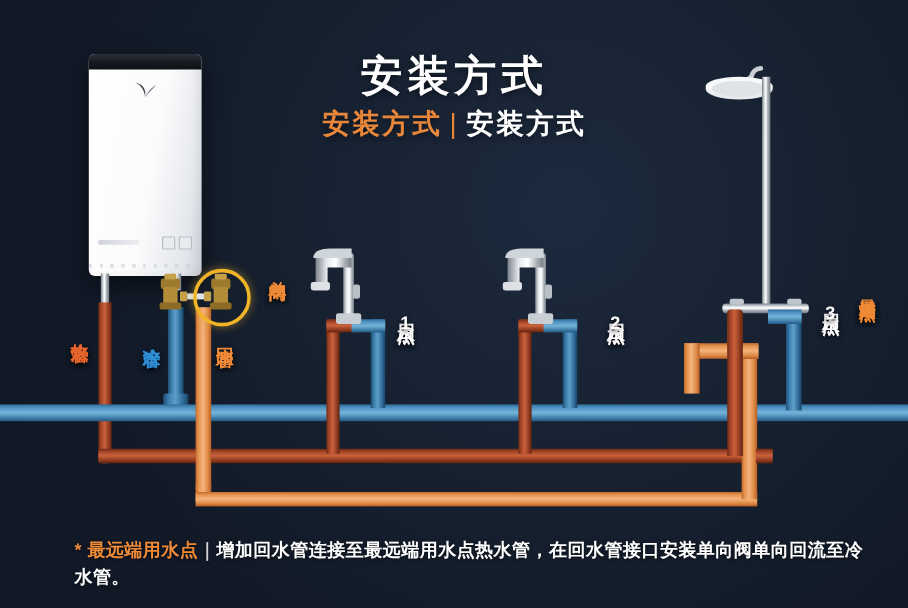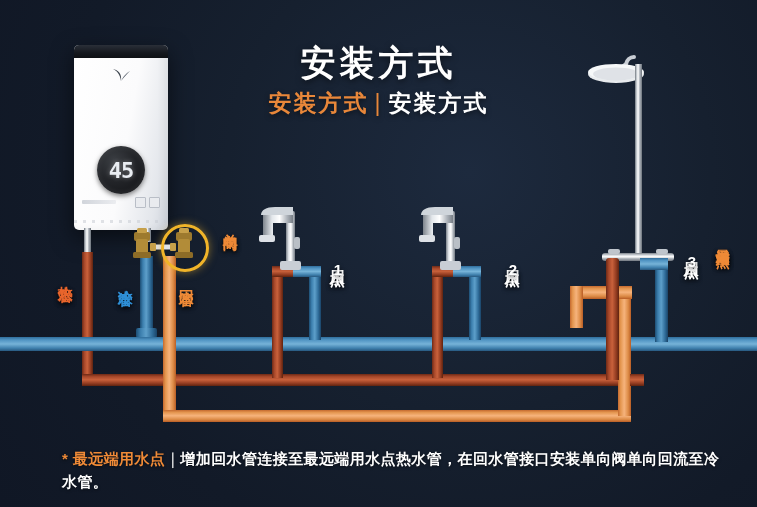--- a/index.html
+++ b/index.html
@@ -79,23 +79,20 @@
     <span class="hl">安装方式</span><span class="sep">|</span><span>安装方式</span>
   </div>
 
   <div class="heater">
     <div class="top-strip"></div>
     <svg class="logo" viewBox="0 0 22 16">
       <path d="M3 2 C8 3 12 6 11 14 C10 7 7 4 3 2 Z" fill="#3d444e"></path>
       <path d="M11 14 C14 8 18 5 20 4 C17 7 14 10 11 14 Z" fill="#5b636e"></path>
     </svg>
     <div class="brandtxt"></div>
-    <div class="disp">
-      <span class="num">45</span>
-    </div>
     <div class="badges">
       <i></i>
         <i></i>
     </div>
     <div class="btmdots"></div>
   </div>
 
   <div class="pipe chrome-v" style="left:84px;top:228px;width:7px;height:26px;"></div>
   <div class="pipe chrome-v" style="left:144px;top:228px;width:7px;height:14px;"></div>
 

